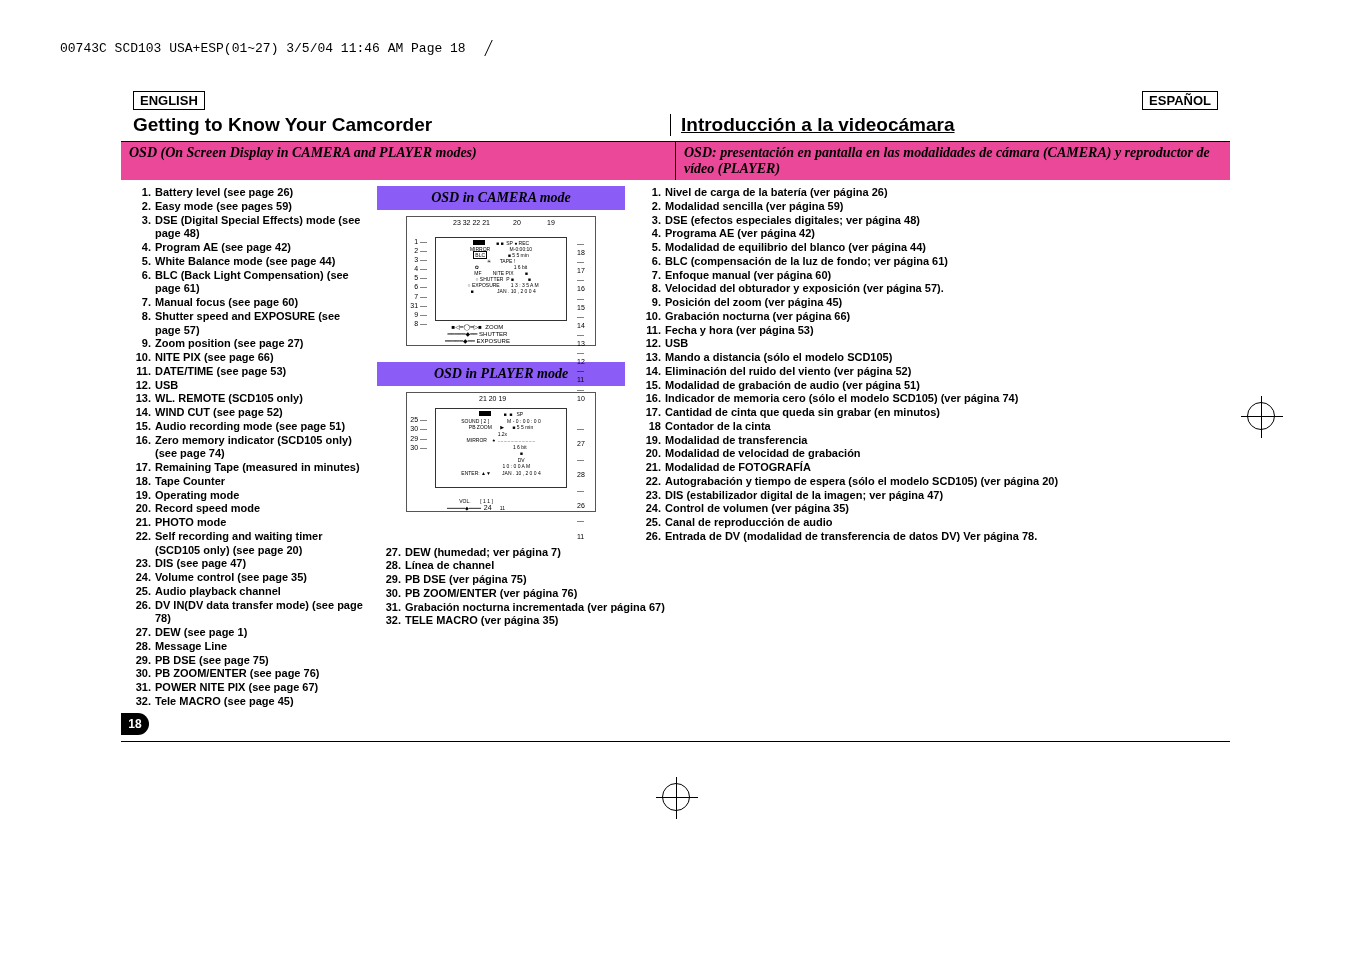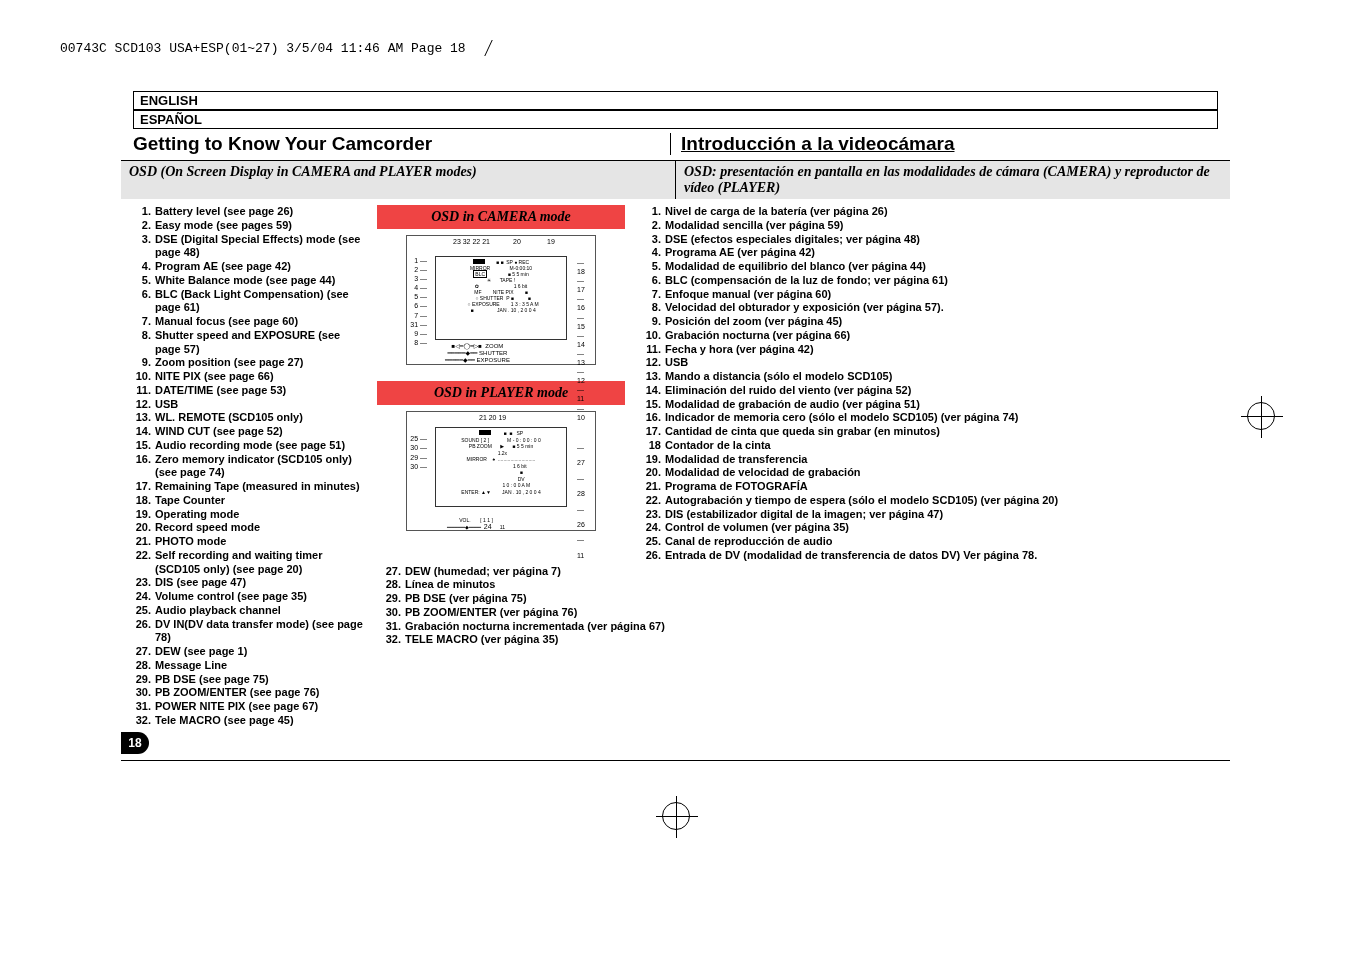--- a/index.html
+++ b/index.html
@@ -1,34 +1,34 @@
 <!DOCTYPE html>
 <html><head>
 <meta charset="utf-8">
 <style>
   * { box-sizing: border-box; margin: 0; padding: 0; }
   body { font-family: Arial, Helvetica, sans-serif; background: #fff; width: 1351px; }
   .page { width: 1351px; padding: 40px 60px; }
   .header-line { font-size: 13px; font-family: "Courier New", monospace; margin-bottom: 8px; display: flex; align-items: center; gap: 22px; }
   .header-line .pagemark { display:inline-block; width:1px; height:16px; background:#000; transform: skewX(-25deg);}
-  .lang-row { display:flex; justify-content:space-between; padding:4px 12px 2px;flex-direction:column; }
+  .lang-row { display:flex; justify-content:space-between; padding:4px 12px 2px; }
   .lang-box { border: 1.5px solid #000; padding: 1px 6px; font-size: 13px; font-weight: bold; }
   .title-row { display:flex; padding: 2px 12px; justify-content: center; }
   .title-col { flex:1; font-size: 19px; font-weight: bold; }
   .title-col.right { border-left: 1px solid #000; padding-left: 10px; text-decoration: underline;}
   hr.top-rule { border:none; border-top:1px solid #000; margin: 3px 0 0; }
   .subhead-row { display:flex; }
-  .subhead-box { flex:1; background:#e5e5e5; padding:3px 8px; font-style: italic; font-family: Georgia, 'Times New Roman', serif; font-size: 14px; font-weight: bold; border-right:1px solid #000;}
+  .subhead-box { flex:1; background:#ec4899; padding:3px 8px; font-style: italic; font-family: Georgia, 'Times New Roman', serif; font-size: 14px; font-weight: bold; border-right:1px solid #000;}
   .subhead-box:last-child { border-right:none;}
   .content-row { display:flex; }
   .left-list, .right-list { font-size: 11px; font-weight:bold; line-height:1.25; }
   .left-list { width: 250px; padding:6px 4px 0 10px;}
   .mid-col { width: 260px; padding-top:6px; text-align:center;}
   .right-list { flex:1; padding:6px 2px 0 10px;}
-  .osd-caption { font-style: italic; font-family: Georgia, serif; font-size:14px; font-weight:bold; background:#ef4444; padding:4px 0; margin:0 6px 6px; }
+  .osd-caption { font-style: italic; font-family: Georgia, serif; font-size:14px; font-weight:bold; background:#8b5cf6; padding:4px 0; margin:0 6px 6px; }
   .osd-box { border:1px solid #555; width: 190px; height:130px; margin: 4px auto 16px; position:relative; font-size:6px; font-weight:normal; }
   .osd-box.player { height:120px; }
   .osd-inner { border:1px solid #333; position:relative; margin:20px 28px 0; height:84px; }
   .page-num { position: relative; width:28px;height:22px; background:#000; color:#fff; font-weight:bold; font-size:12px; display:flex;align-items:center;justify-content:center;border-radius:0 14px 14px 0; margin-top:4px;}
   hr.bottom-rule { border:none;border-top:1px solid #000; margin-top:6px;}
   .regmark-row { display:flex; justify-content:center; margin: 40px 0 10px;}
   .regmark { width:28px;height:28px;border:1px solid #000;border-radius:50%; position:relative;}
   .regmark::before,.regmark::after{content:""; position:absolute; background:#000;}
   .regmark::before{ width:42px;height:1px; top:13px; left:-7px;}
   .regmark::after{ width:1px;height:42px; left:13px; top:-7px;}
@@ -284,21 +284,21 @@
             <div class="list-item">
               <span class="num">9.</span>
               <span class="txt">Posición del zoom (ver página 45)</span>
             </div>
             <div class="list-item">
               <span class="num">10.</span>
               <span class="txt">Grabación nocturna (ver página 66)</span>
             </div>
             <div class="list-item">
               <span class="num">11.</span>
-              <span class="txt">Fecha y hora (ver página 42)</span>
+              <span class="txt">Fecha y hora (ver página 53)</span>
             </div>
             <div class="list-item">
               <span class="num">12.</span>
               <span class="txt">USB</span>
             </div>
             <div class="list-item">
               <span class="num">13.</span>
               <span class="txt">Mando a distancia (sólo el modelo SCD105)</span>
             </div>
             <div class="list-item">
@@ -324,21 +324,21 @@
             <div class="list-item">
               <span class="num">19.</span>
               <span class="txt">Modalidad de transferencia</span>
             </div>
             <div class="list-item">
               <span class="num">20.</span>
               <span class="txt">Modalidad de velocidad de grabación</span>
             </div>
             <div class="list-item">
               <span class="num">21.</span>
-              <span class="txt">Programa de FOTOGRAFÍA</span>
+              <span class="txt">Modalidad de FOTOGRAFÍA</span>
             </div>
             <div class="list-item">
               <span class="num">22.</span>
               <span class="txt">Autograbación y tiempo de espera (sólo el modelo SCD105) (ver página 20)</span>
             </div>
             <div class="list-item">
               <span class="num">23.</span>
               <span class="txt">DIS (estabilizador digital de la imagen; ver página 47)</span>
             </div>
             <div class="list-item">
@@ -354,21 +354,21 @@
               <span class="txt">Entrada de DV (modalidad de transferencia de datos DV) Ver página 78.</span>
             </div>
           </div>
         <div id="right-bottom" class="right-bottom" style="margin-left:-260px; width:520px;">
             <div class="list-item">
               <span class="num">27.</span>
               <span class="txt">DEW (humedad; ver página 7)</span>
             </div>
             <div class="list-item">
               <span class="num">28.</span>
-              <span class="txt">Línea de minutos</span>
+              <span class="txt">Línea de channel</span>
             </div>
             <div class="list-item">
               <span class="num">29.</span>
               <span class="txt">PB DSE (ver página 75)</span>
             </div>
             <div class="list-item">
               <span class="num">30.</span>
               <span class="txt">PB ZOOM/ENTER (ver página 76)</span>
             </div>
             <div class="list-item">

